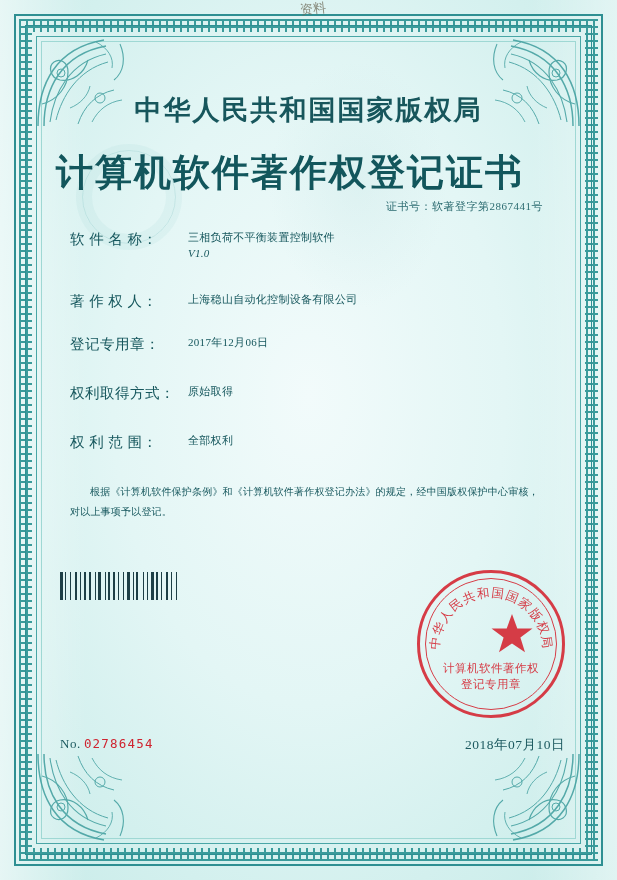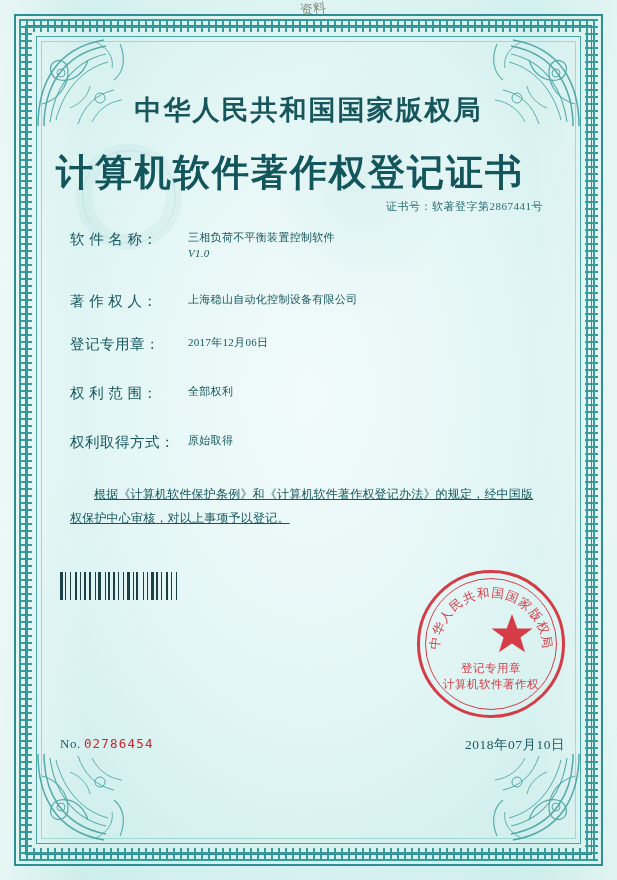--- a/index.html
+++ b/index.html
@@ -198,26 +198,25 @@
     font-family: "Liberation Serif", serif;
     font-style: italic;
   }
 
   .row-gap-lg { margin-bottom: 30px; }
   .row-gap-xl { margin-bottom: 24px; }
 
   .statement {
     margin-top: 26px;
     padding: 0 16px 0 14px;
-    font-size: 12px;
+    font-size: 10px;
     line-height: 2.0;
     color: #16575d;
     text-indent: 2em;
     letter-spacing: 0.2px;
-    text-decoration: underline;
   }
 
   
   .barcode {
     position: absolute;
     left: 60px;
     top: 572px;
     width: 120px;
     height: 28px;
     display: flex;
@@ -414,27 +413,27 @@
         <div class="row-value">上海稳山自动化控制设备有限公司</div>
       </div>
 
       <div class="row row-gap-lg">
         <div class="row-label">登记专用章：</div>
         <div class="row-value">2017年12月06日</div>
       </div>
 
 
       <div class="row row-gap-lg">
+        <div class="row-label">权利取得方式：</div>
+        <div class="row-value">原始取得</div>
+      </div>
+
+      <div class="row row-gap-lg">
         <div class="row-label">权 利 范 围：</div>
         <div class="row-value">全部权利</div>
-      </div>
-
-      <div class="row row-gap-lg">
-        <div class="row-label">权利取得方式：</div>
-        <div class="row-value">原始取得</div>
       </div>
 
 
     </div>
 
     <div class="statement">根据《计算机软件保护条例》和《计算机软件著作权登记办法》的规定，经中国版权保护中心审核，对以上事项予以登记。</div>
 
   </div>
 
   <div class="barcode">
@@ -501,22 +500,22 @@
           <textPath href="#sealArc" startOffset="50%" text-anchor="middle">中华人民共和国国家版权局</textPath>
         </text>
       </svg>
     </div>
     <div class="seal-star">
       <svg width="42" height="40" viewBox="0 0 42 40" xmlns="http://www.w3.org/2000/svg">
         <polygon points="21,1 26.3,15.4 41.5,15.4 29.4,24.6 34,39.2 21,30.4 8,39.2 12.6,24.6 0.5,15.4 15.7,15.4" fill="#d5232f"></polygon>
       </svg>
     </div>
     <div class="seal-lines">
+      <div>计算机软件著作权</div>
       <div>登记专用章</div>
-      <div>计算机软件著作权</div>
     </div>
   </div>
 
   <div class="footer-no">
     <span class="no-label">No.</span>
     <span class="no-value">02786454</span>
   </div>
   <div class="footer-date">2018年07月10日</div>
 
 </div>

